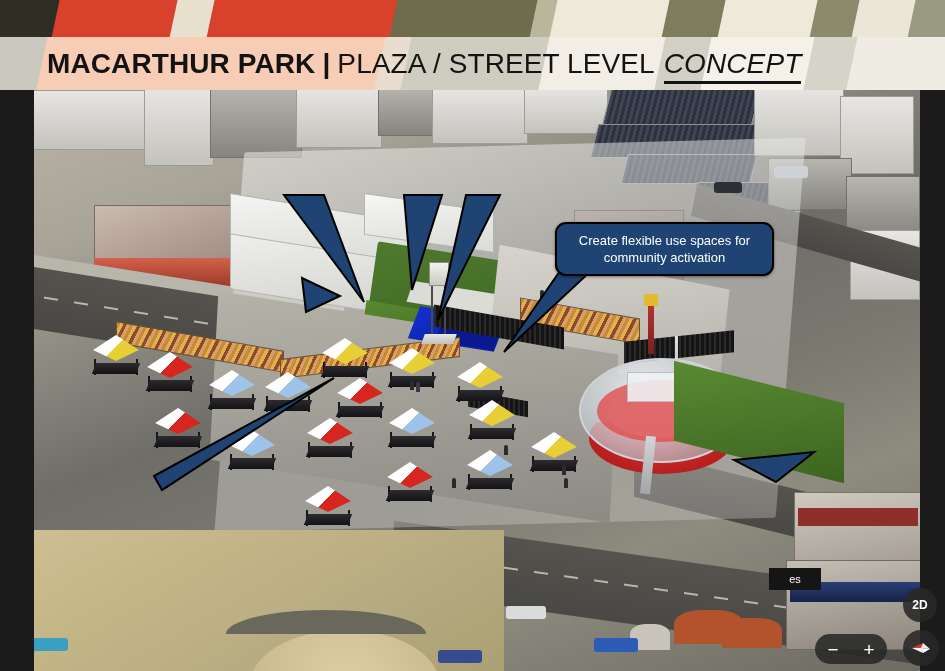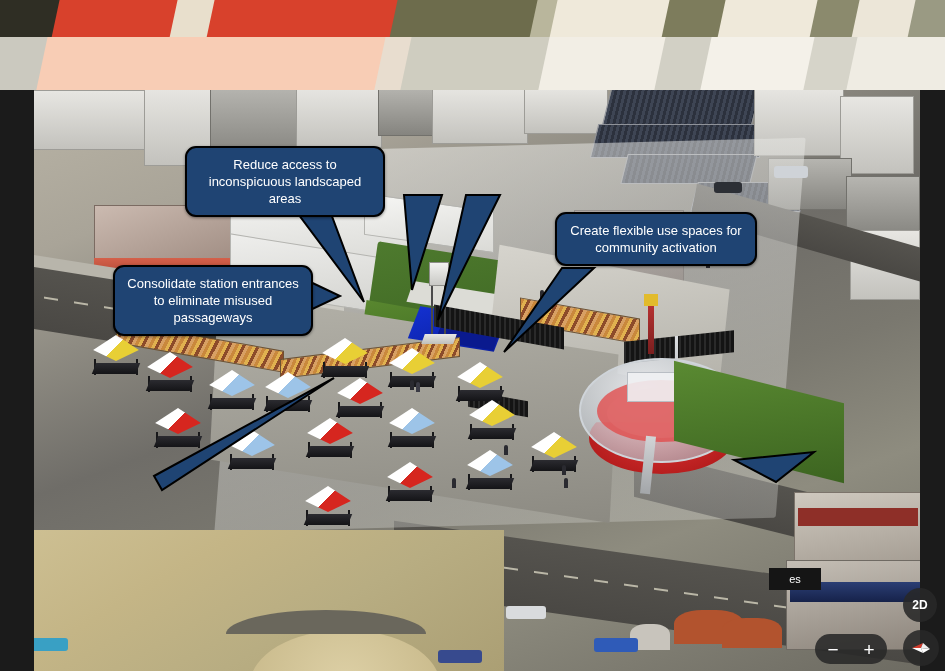--- a/index.html
+++ b/index.html
@@ -229,20 +229,23 @@
     <div class="tb-stripe" style="left:-30px;width:70px;background:#cbc9bf;"></div>
     <div class="tb-stripe" style="left:38px;width:340px;background:#f8cdb5;"></div>
     <div class="tb-stripe" style="left:376px;width:28px;background:#e8ddcf;"></div>
     <div class="tb-stripe" style="left:402px;width:140px;background:#cfcdc0;"></div>
     <div class="tb-stripe" style="left:540px;width:118px;background:#f2eee5;"></div>
     <div class="tb-stripe" style="left:656px;width:48px;background:#d2d0c5;"></div>
     <div class="tb-stripe" style="left:702px;width:105px;background:#f4f1e9;"></div>
     <div class="tb-stripe" style="left:805px;width:45px;background:#d6d4c9;"></div>
     <div class="tb-stripe" style="left:848px;width:130px;background:#efece3;"></div>
 
+    <div class="title-text">
+      <span class="t-bold">MACARTHUR PARK</span><span class="t-bold" style="padding:0 7px">|</span><span class="t-reg">PLAZA / STREET LEVEL</span><span class="t-ital" style="margin-left:9px">CONCEPT</span>
+    </div>
   </div>
 
   <div class="photo-wrap">
     <div class="photo">
 
       <div class="bg-street"></div>
 
       <div class="blk bldg-white" style="left:-5px;top:0;width:120px;height:60px"></div>
       <div class="blk bldg-white" style="left:110px;top:-4px;width:70px;height:80px"></div>
       <div class="blk bldg-grey" style="left:176px;top:-4px;width:92px;height:72px"></div>
@@ -483,23 +486,21 @@
 
       <polygon points="120,386 300,288 128,400" fill="#1f4473" stroke="#000" stroke-width="2"></polygon>
 
       <polygon points="700,370 780,362 742,392" fill="#1f4473" stroke="#000" stroke-width="2"></polygon>
     </svg>
   </div>
 
   <div class="dark-edge-l"></div>
   <div class="dark-edge-r"></div>
 
-  <div class="callout" style="left:185px;top:146px;width:200px">Reduce access to inconspicuous landscaped areas</div>
-  <div class="callout" style="left:555px;top:212px;width:202px">Create flexible use spaces for community activation</div>
-  <div class="callout" style="left:113px;top:265px;width:200px">Consolidate station entrances to eliminate misused passageways</div>
+  <div class="callout" style="left:555px;top:222px;width:219px">Create flexible use spaces for community activation</div>
 
   <div class="ctl-2d">2D</div>
   <div class="ctl-zoom">
     <span>−</span>
     <span>+</span>
   </div>
   <div class="ctl-compass">
     <svg width="24" height="24" viewBox="0 0 24 24">
       <polygon points="3,12 14,7 12,12" fill="#d23b2c"></polygon>
       <polygon points="3,12 14,17 12,12" fill="#ffffff"></polygon>

